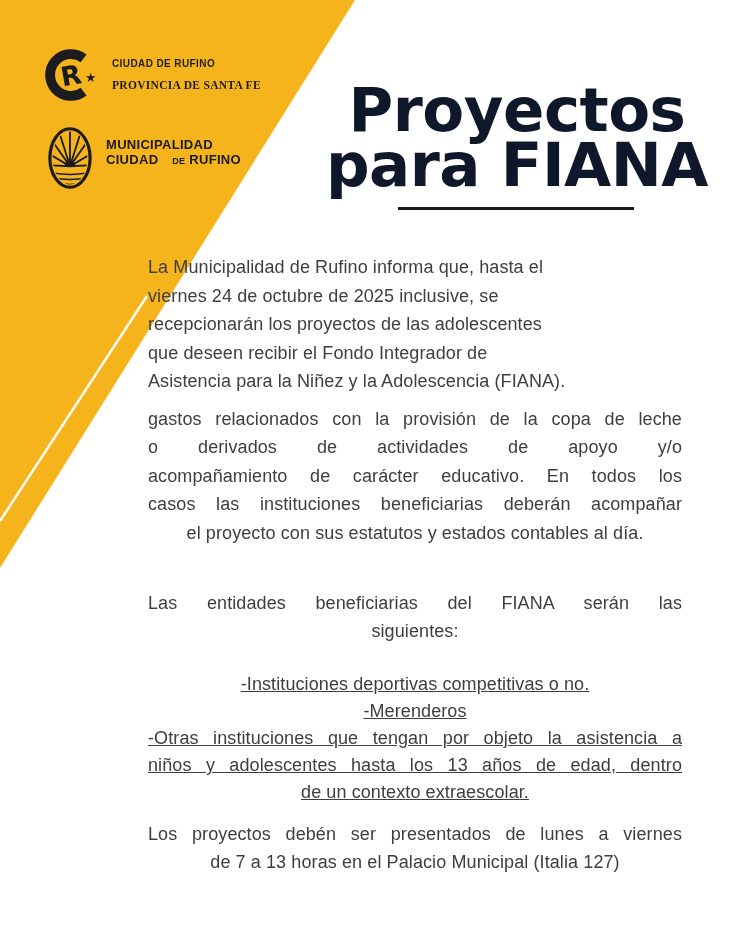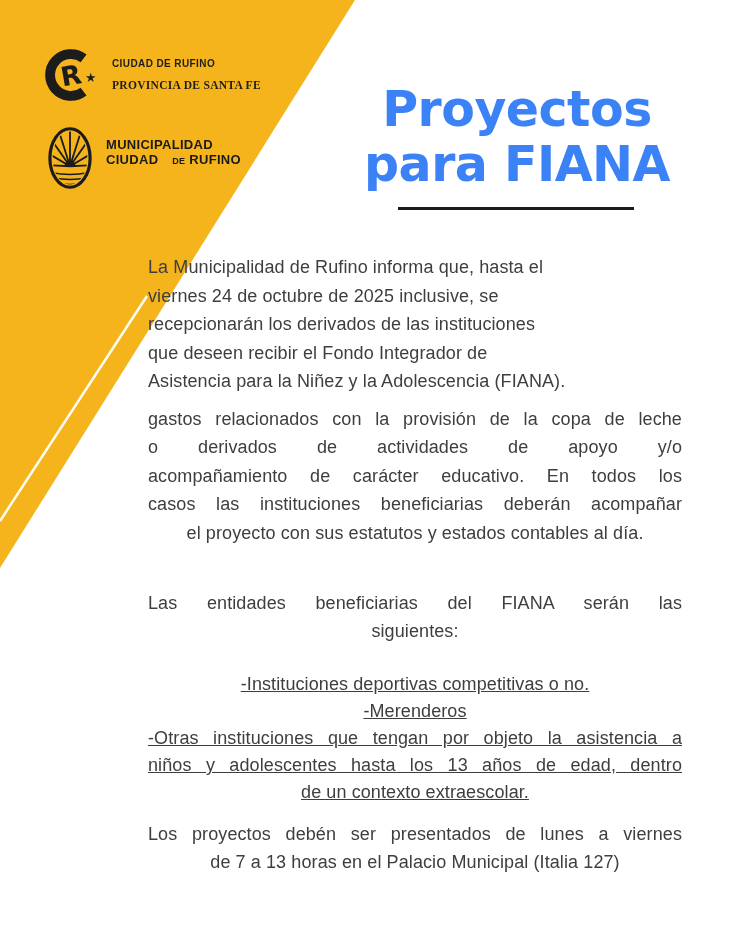--- a/index.html
+++ b/index.html
@@ -32,21 +32,21 @@
   }
   .logo2-line1 { font-size: 13px; font-weight: 800; letter-spacing: 0.3px; }
   .logo2-line2 { font-size: 13px; font-weight: 800; letter-spacing: 0.3px; margin-top: 1px; }
   .logo2-de { font-size: 9px; font-weight: 800; margin-left: 10px; }
 
   
   .title {
     position: absolute; left: 300px; top: 82px; width: 434px;
     text-align: center;
     font-family: "DejaVu Sans", sans-serif;
-    font-size: 49px; font-weight: 800; color: #3b82f6;
+    font-size: 61px; font-weight: 800; color: #0f172a;
     line-height: 55px; letter-spacing: -0.5px;
   }
   .title-rule {
     position: absolute; left: 398px; top: 207px;
     width: 236px; height: 3px; background: #1b1b1b;
   }
 
   
   .para {
     position: absolute; left: 148px; width: 534px;
@@ -116,21 +116,21 @@
 
   <div class="title">
     <div>Proyectos</div>
     <div>para FIANA</div>
   </div>
   <div class="title-rule"></div>
 
   <div class="para p1">
     <div>La Municipalidad de Rufino informa que, hasta el</div>
     <div>viernes 24 de octubre de 2025 inclusive, se</div>
-    <div>recepcionarán los derivados de las instituciones</div>
+    <div>recepcionarán los proyectos de las adolescentes</div>
     <div>que deseen recibir el Fondo Integrador de</div>
     <div>Asistencia para la Niñez y la Adolescencia (FIANA).</div>
   </div>
 
   <div class="para p2">
     <div class="jline">gastos relacionados con la provisión de la copa de leche</div>
     <div class="jline">o derivados de actividades de apoyo y/o</div>
     <div class="jline">acompañamiento de carácter educativo. En todos los</div>
     <div class="jline">casos las instituciones beneficiarias deberán acompañar</div>
     <div class="pline">el proyecto con sus estatutos y estados contables al día.</div>

